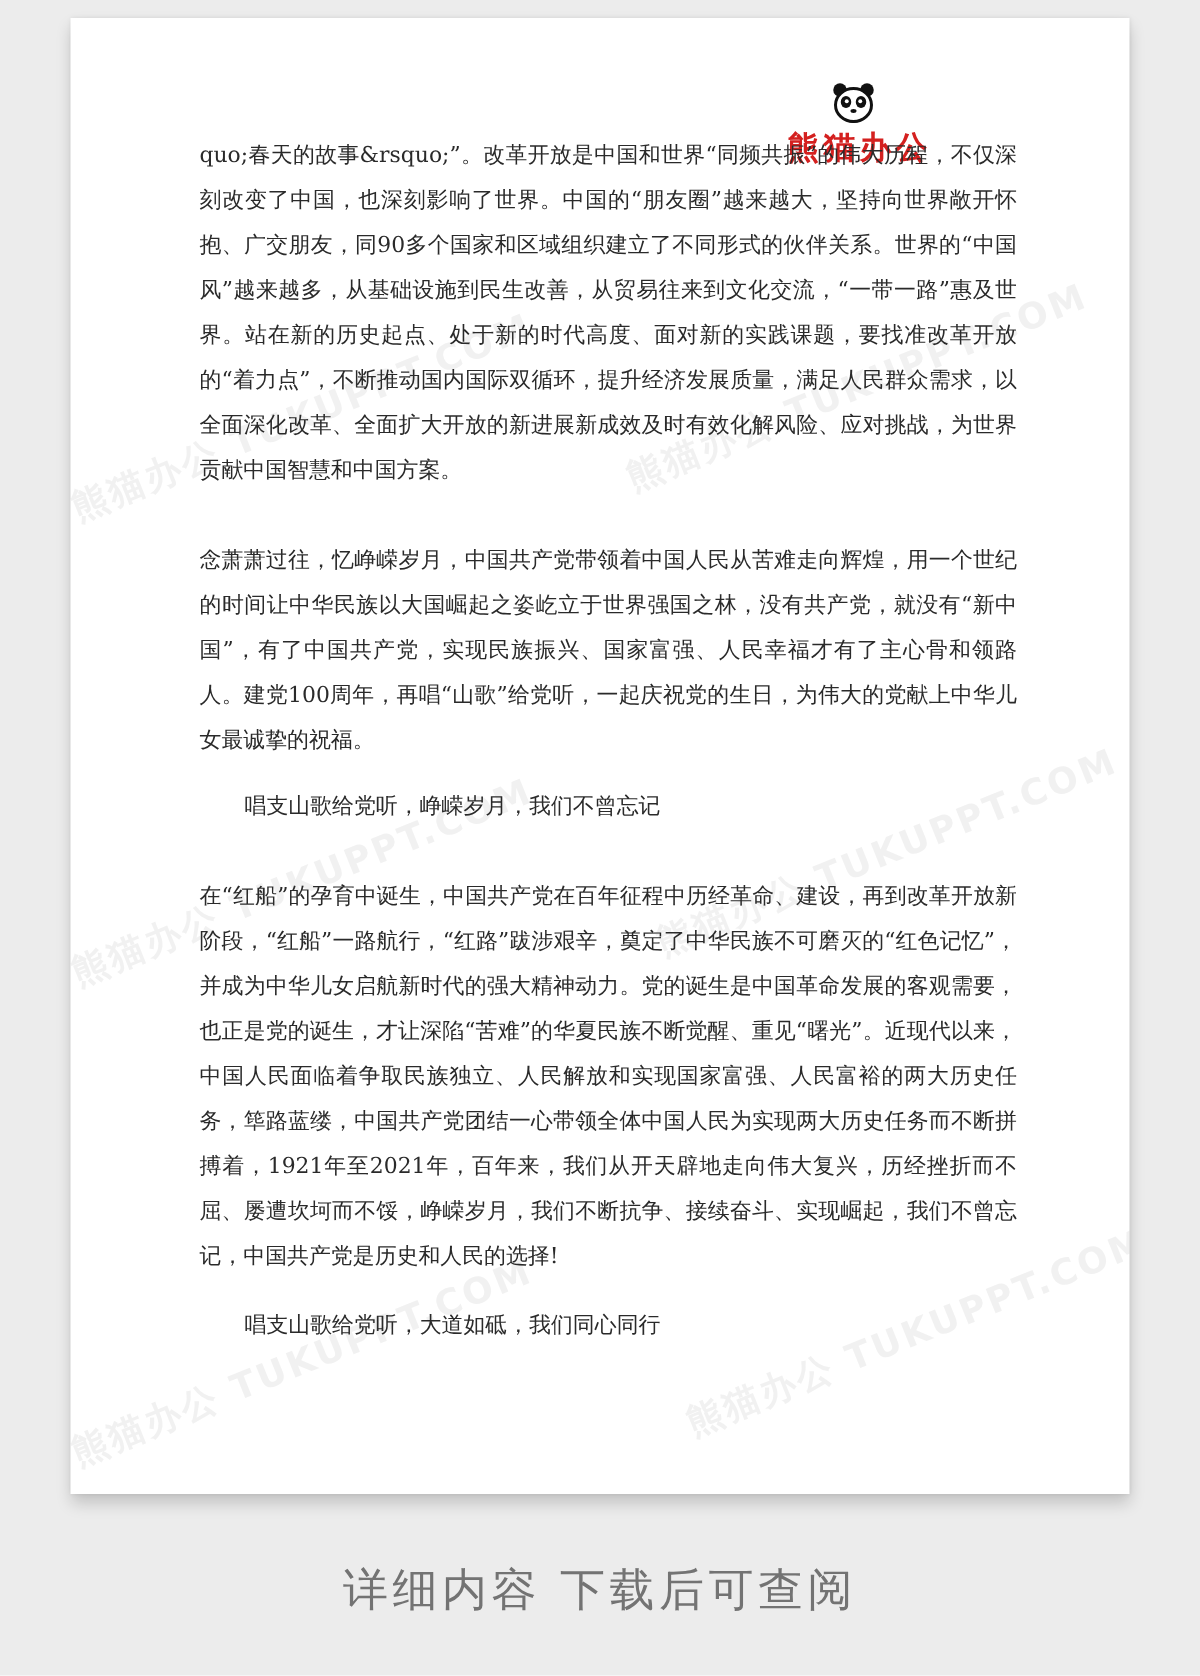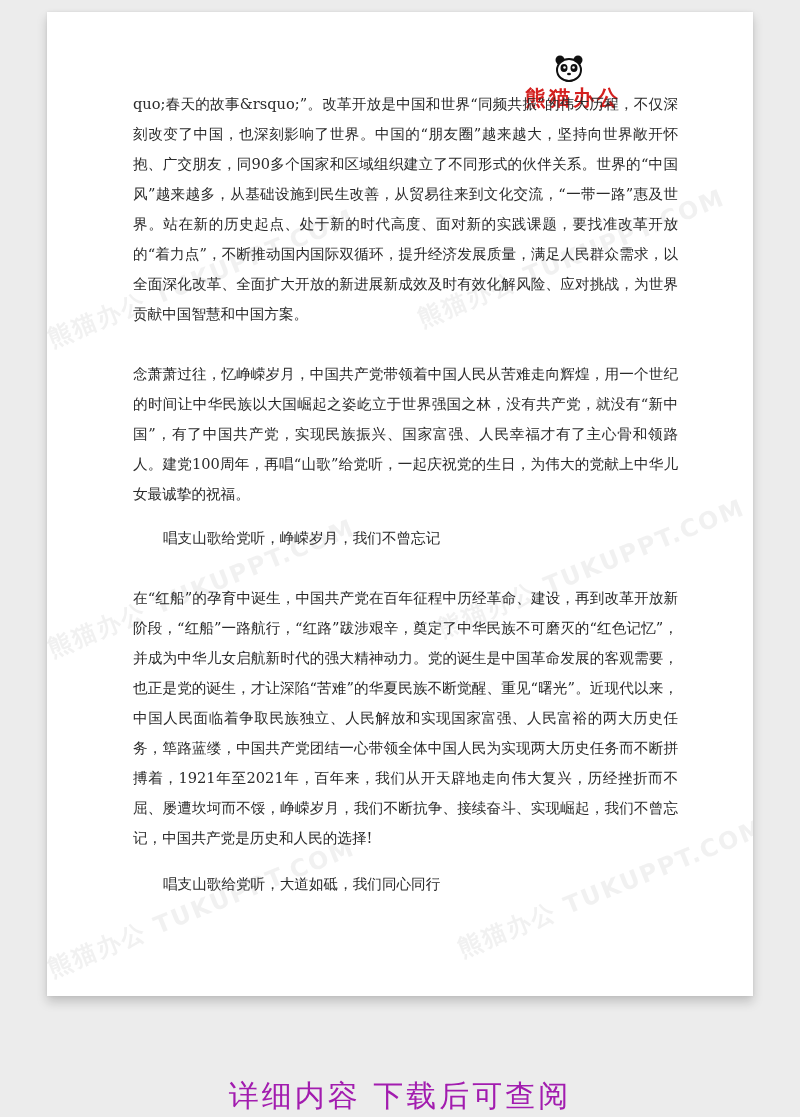--- a/index.html
+++ b/index.html
@@ -31,22 +31,22 @@
   .para { margin: 0; text-align: justify; }
   .para.gap-lg { margin-top: 30px; }
   .para.gap-md { margin-top: 28px; }
   .para.indent { padding-left: 30px; }
   .watermark {
     position: absolute; font-family: "DejaVu Sans", sans-serif; font-weight: bold;
     font-size: 24px; color: rgba(180,180,180,0.18); transform: rotate(-22deg);
     white-space: nowrap; pointer-events: none; letter-spacing: 2px;
   }
   .footer {
-    position: absolute; left: 0; top: 1076px; width: 800px; text-align: center;
-    font-family: "DejaVu Sans", sans-serif; font-size: 30px; color: #a21caf;
+    position: absolute; left: 0; top: 1040px; width: 800px; text-align: center;
+    font-family: "DejaVu Sans", sans-serif; font-size: 30px; color: #737373;
     letter-spacing: 3px; font-weight: 300;
   }
 </style>
 </head>
 <body>
 
 <div class="page">
 
   <div class="watermark" style="left:-10px; top:250px;">熊猫办公 TUKUPPT.COM</div>
   <div class="watermark" style="left:-10px; top:560px;">熊猫办公 TUKUPPT.COM</div>

